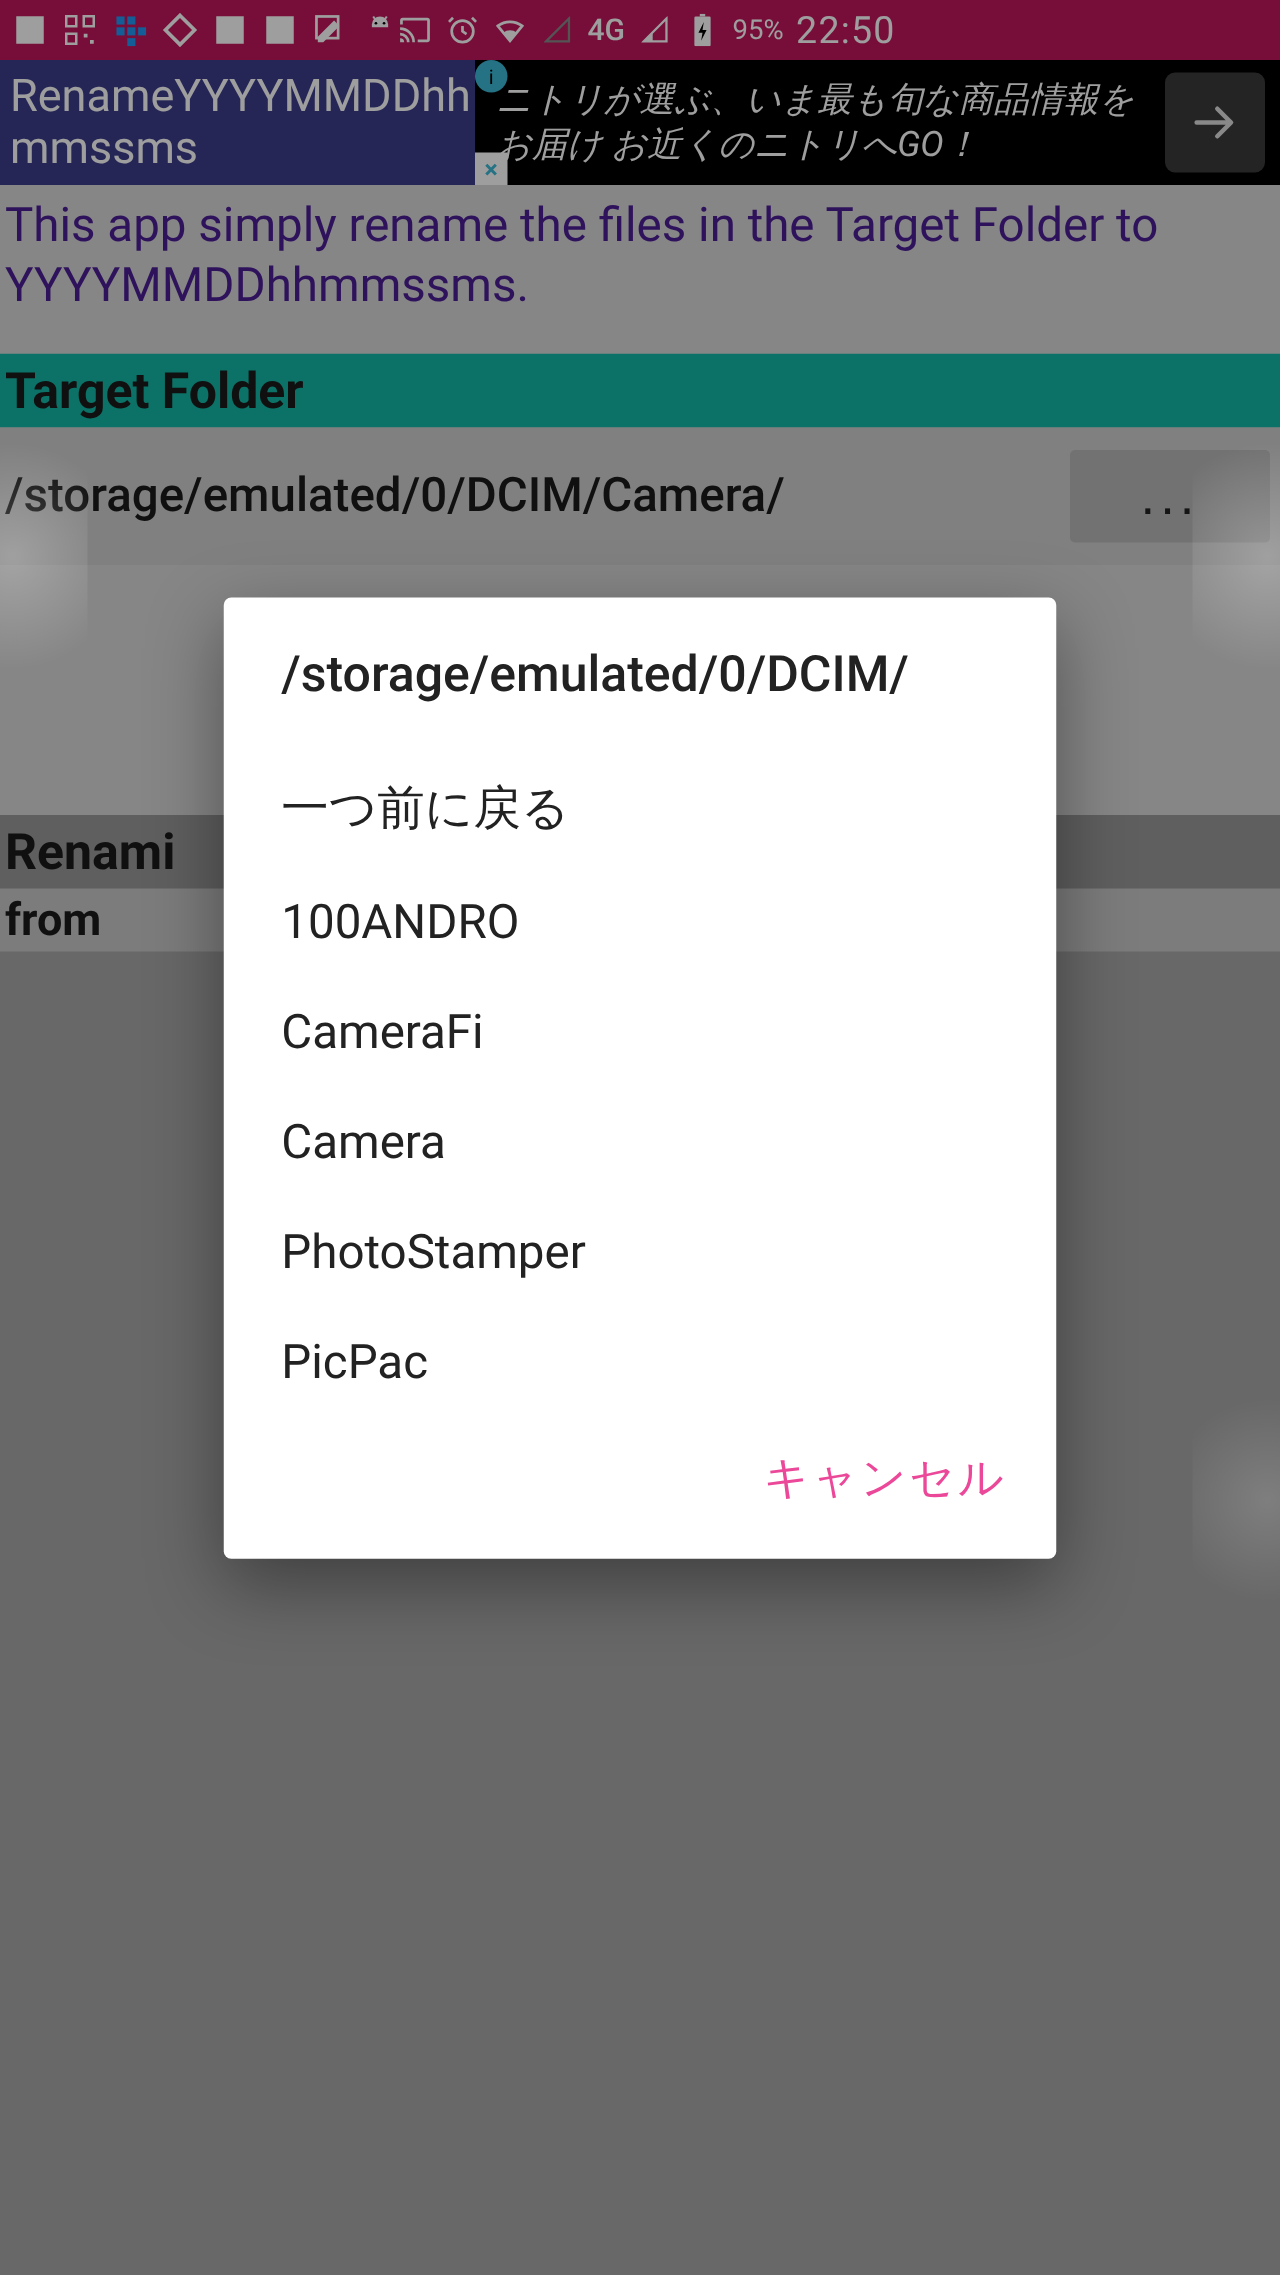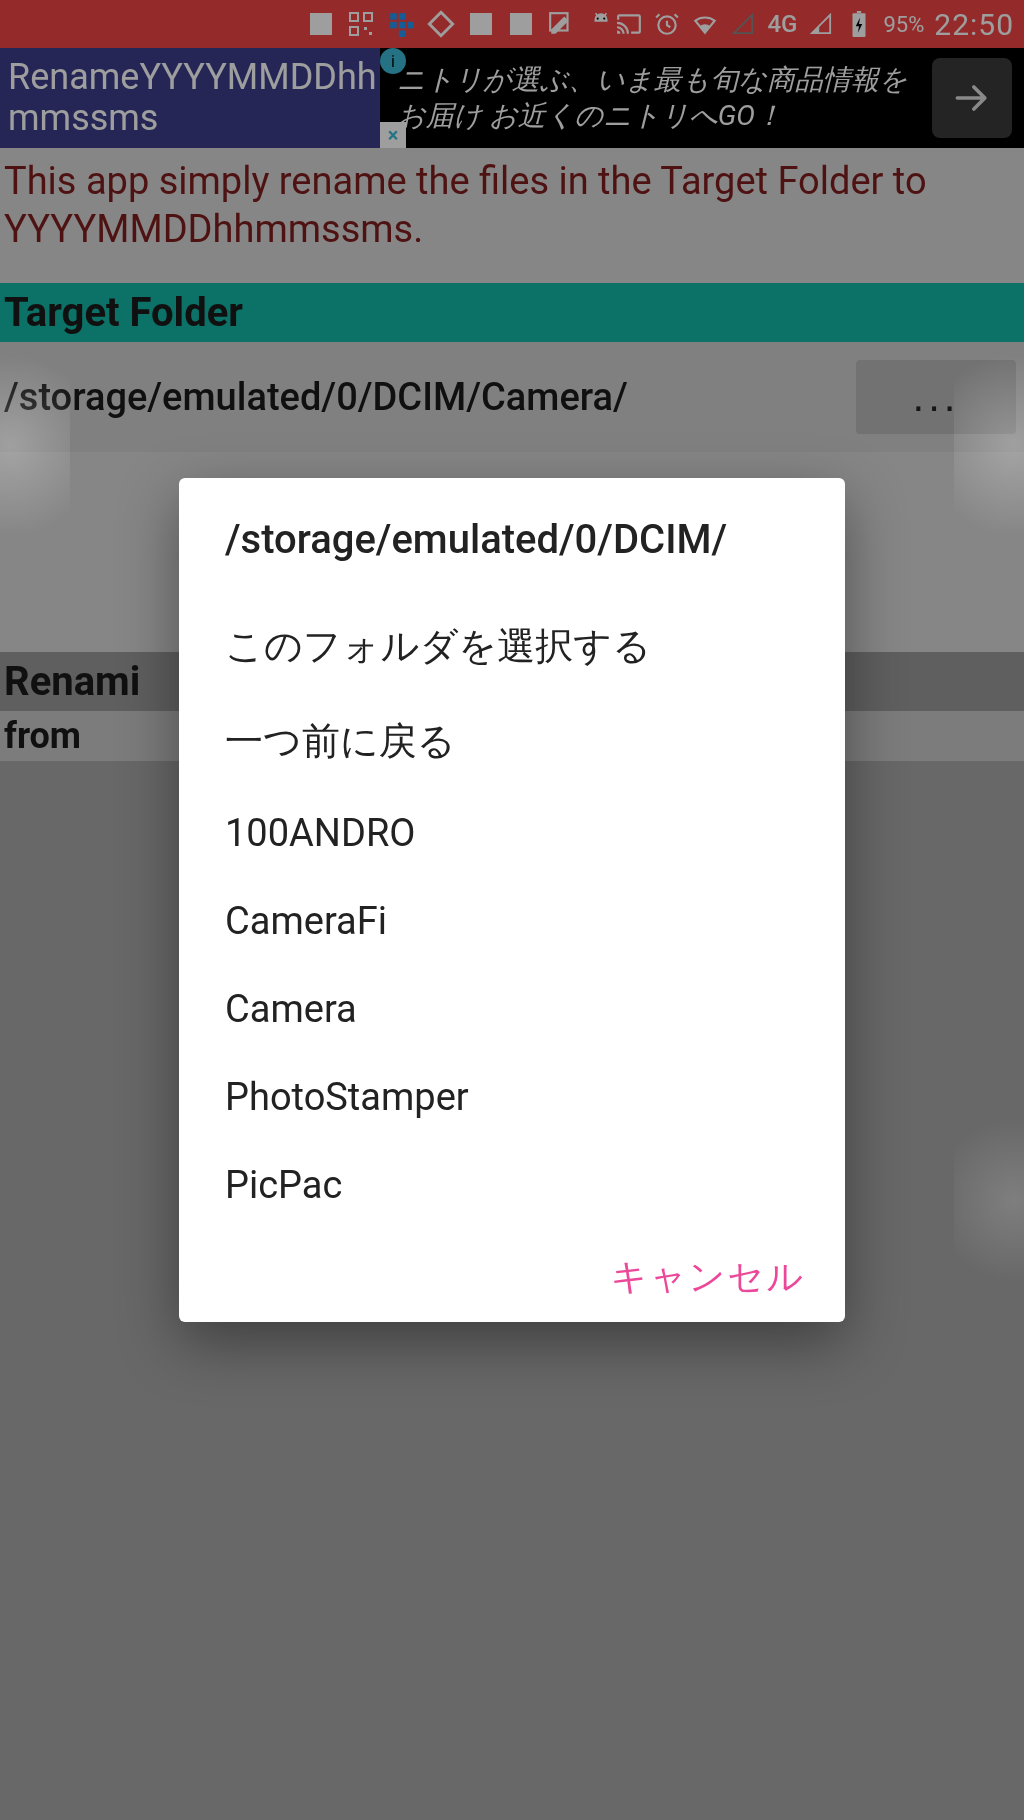--- a/index.html
+++ b/index.html
@@ -8,24 +8,24 @@
       height: 1820px;
       background: #a8a8a8;
       font-family: Roboto, "Noto Sans", sans-serif;
       position: relative;
       overflow: hidden;
     }
     
     
     .status-bar {
       height: 48px;
-      background: #ef4444;
-      display: flex;
-      align-items: center;
-      justify-content: flex-end;
+      background: #be185d;
+      display: flex;
+      align-items: center;
+      justify-content: flex-start;
       padding: 0 10px;
       color: #fff;
       font-size: 24px;
     }
     .status-left { display: flex; gap: 12px; align-items: center; }
     .status-right { display: flex; gap: 10px; align-items: center; }
     .status-icon { width: 28px; height: 28px; display: flex; align-items: center; justify-content: center; }
     .sq-icon { width: 22px; height: 22px; background: #fff; }
     .time { font-size: 30px; font-weight: 400; letter-spacing: 1px; }
     .battery-text { font-size: 22px; }
@@ -83,21 +83,21 @@
     
     
     .main-content {
       background: #d8d8d8;
       color: #222;
     }
     .description {
       padding: 10px 4px 30px 4px;
       font-size: 38px;
       line-height: 1.25;
-      color: #7f1d1d;
+      color: #4c1d95;
     }
     .section-header {
       background: #14b8a6;
       padding: 6px 4px;
       font-size: 40px;
       font-weight: bold;
       color: #1a1a1a;
     }
     .folder-row {
       display: flex;
@@ -145,21 +145,21 @@
       display: flex;
       align-items: flex-start;
       justify-content: center;
       padding-top: 478px;
     }
     .dialog {
       width: 666px;
       background: #fff;
       border-radius: 6px;
       box-shadow: 0 20px 60px rgba(0,0,0,0.4);
-      padding: 38px 0 8px 0;
+      padding: 38px 0 28px 0;
     }
     .dialog-title {
       font-size: 40px;
       font-weight: 500;
       color: #222;
       padding: 0 46px 36px 46px;
     }
     .dialog-item {
       font-size: 38px;
       color: #222;
@@ -320,21 +320,20 @@
   <div class="from-label">from</div>
 </div>
 
 <div class="edge-left"></div>
 <div class="edge-right"></div>
 <div class="edge-right2"></div>
 
 <div class="dialog-overlay">
   <div class="dialog">
     <div class="dialog-title">/storage/emulated/0/DCIM/</div>
-    <div class="dialog-item">このフォルダを選択する</div>
     <div class="dialog-item">一つ前に戻る</div>
     <div class="dialog-item">100ANDRO</div>
     <div class="dialog-item">CameraFi</div>
     <div class="dialog-item">Camera</div>
     <div class="dialog-item">PhotoStamper</div>
     <div class="dialog-item">PicPac</div>
     <div class="dialog-actions">
       <button class="dialog-cancel">キャンセル</button>
     </div>
   </div>

